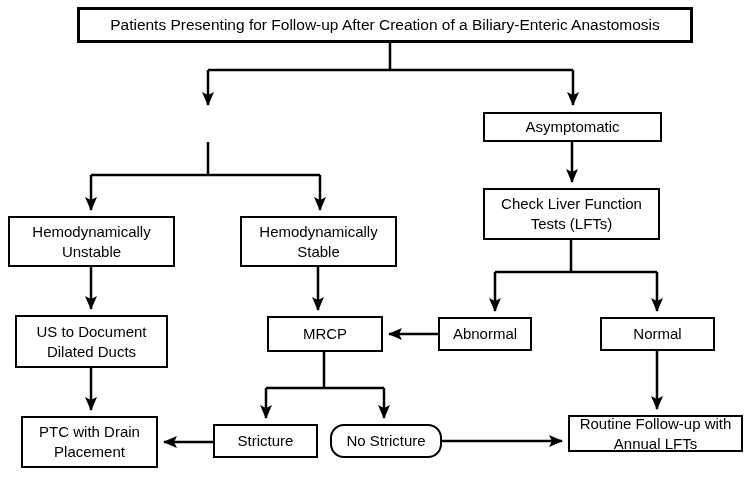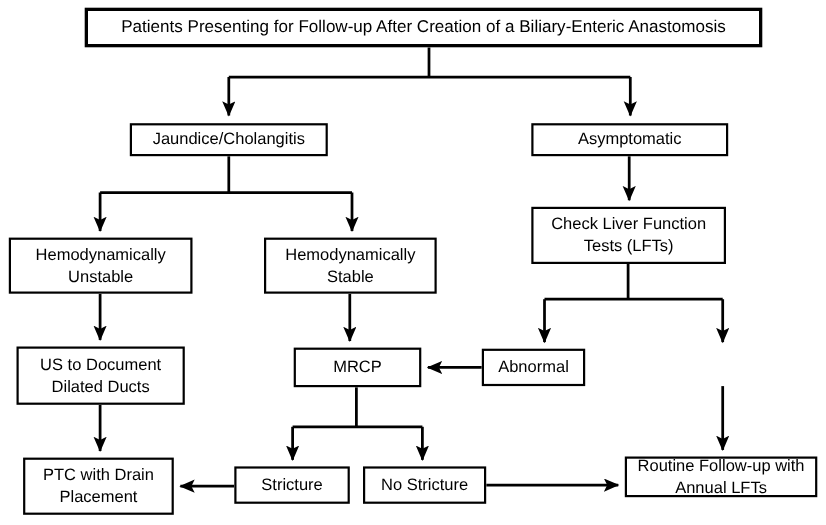--- a/index.html
+++ b/index.html
@@ -19,21 +19,21 @@
   #n-asympt      { left:483px; top:112px; width:179px; height:30px;text-align:center; }
   #n-unstable    { left:8px;   top:216px; width:167px; height:51px; }
   #n-stable      { left:240px; top:216px; width:157px; height:51px; }
   #n-lft         { left:483px; top:188px; width:177px; height:52px; }
   #n-us          { left:15px;  top:315px; width:153px; height:53px; }
   #n-mrcp        { left:267px; top:316px; width:116px; height:36px; }
   #n-abnormal    { left:438px; top:317px; width:94px; height:34px; }
   #n-normal      { left:600px; top:317px; width:115px; height:34px; }
   #n-ptc         { left:21px;  top:416px; width:137px; height:52px; }
   #n-stricture   { left:213px; top:424px; width:105px; height:34px; }
-  #n-nostricture { left:330px; top:424px; width:112px; height:34px; }
+  #n-nostricture { left:330px; top:424px; width:112px; height:34px;border-radius:14px; }
   #n-routine     { left:568px; top:415px; width:175px; height:37px; }
 </style>
 </head>
 <body>
 
 <div id="stage">
 
   <svg id="wires" viewBox="0 0 751 477" xmlns="http://www.w3.org/2000/svg">
     <defs>
       <marker id="arw" markerUnits="userSpaceOnUse" markerWidth="16" markerHeight="14" refX="13" refY="6" orient="auto">
@@ -75,36 +75,36 @@
       <path d="M213,442 H164" marker-end="url(#arw)"></path>
 
       <path d="M442,441 H562" marker-end="url(#arw)"></path>
 
       <path d="M657,351 V409" marker-end="url(#arw)"></path>
     </g>
   </svg>
 
   <div class="node title" id="n-title">Patients Presenting for Follow-up After Creation of a Biliary-Enteric Anastomosis</div>
 
-  <div class="node" id="n-jaundice">Jaundice/Cholangitis</div>
 
   <div class="node" id="n-asympt">Asymptomatic</div>
 
   <div class="node" id="n-unstable">Hemodynamically Unstable</div>
 
   <div class="node" id="n-stable">Hemodynamically Stable</div>
 
   <div class="node" id="n-lft">Check Liver Function Tests (LFTs)</div>
 
   <div class="node" id="n-us">US to Document Dilated Ducts</div>
 
   <div class="node" id="n-mrcp">MRCP</div>
 
   <div class="node" id="n-abnormal">Abnormal</div>
 
+  <div class="node" id="n-normal">Normal</div>
 
   <div class="node" id="n-ptc">PTC with Drain Placement</div>
 
   <div class="node" id="n-stricture">Stricture</div>
 
   <div class="node" id="n-nostricture">No Stricture</div>
 
   <div class="node" id="n-routine">Routine Follow-up with Annual LFTs</div>
 
 </div>

